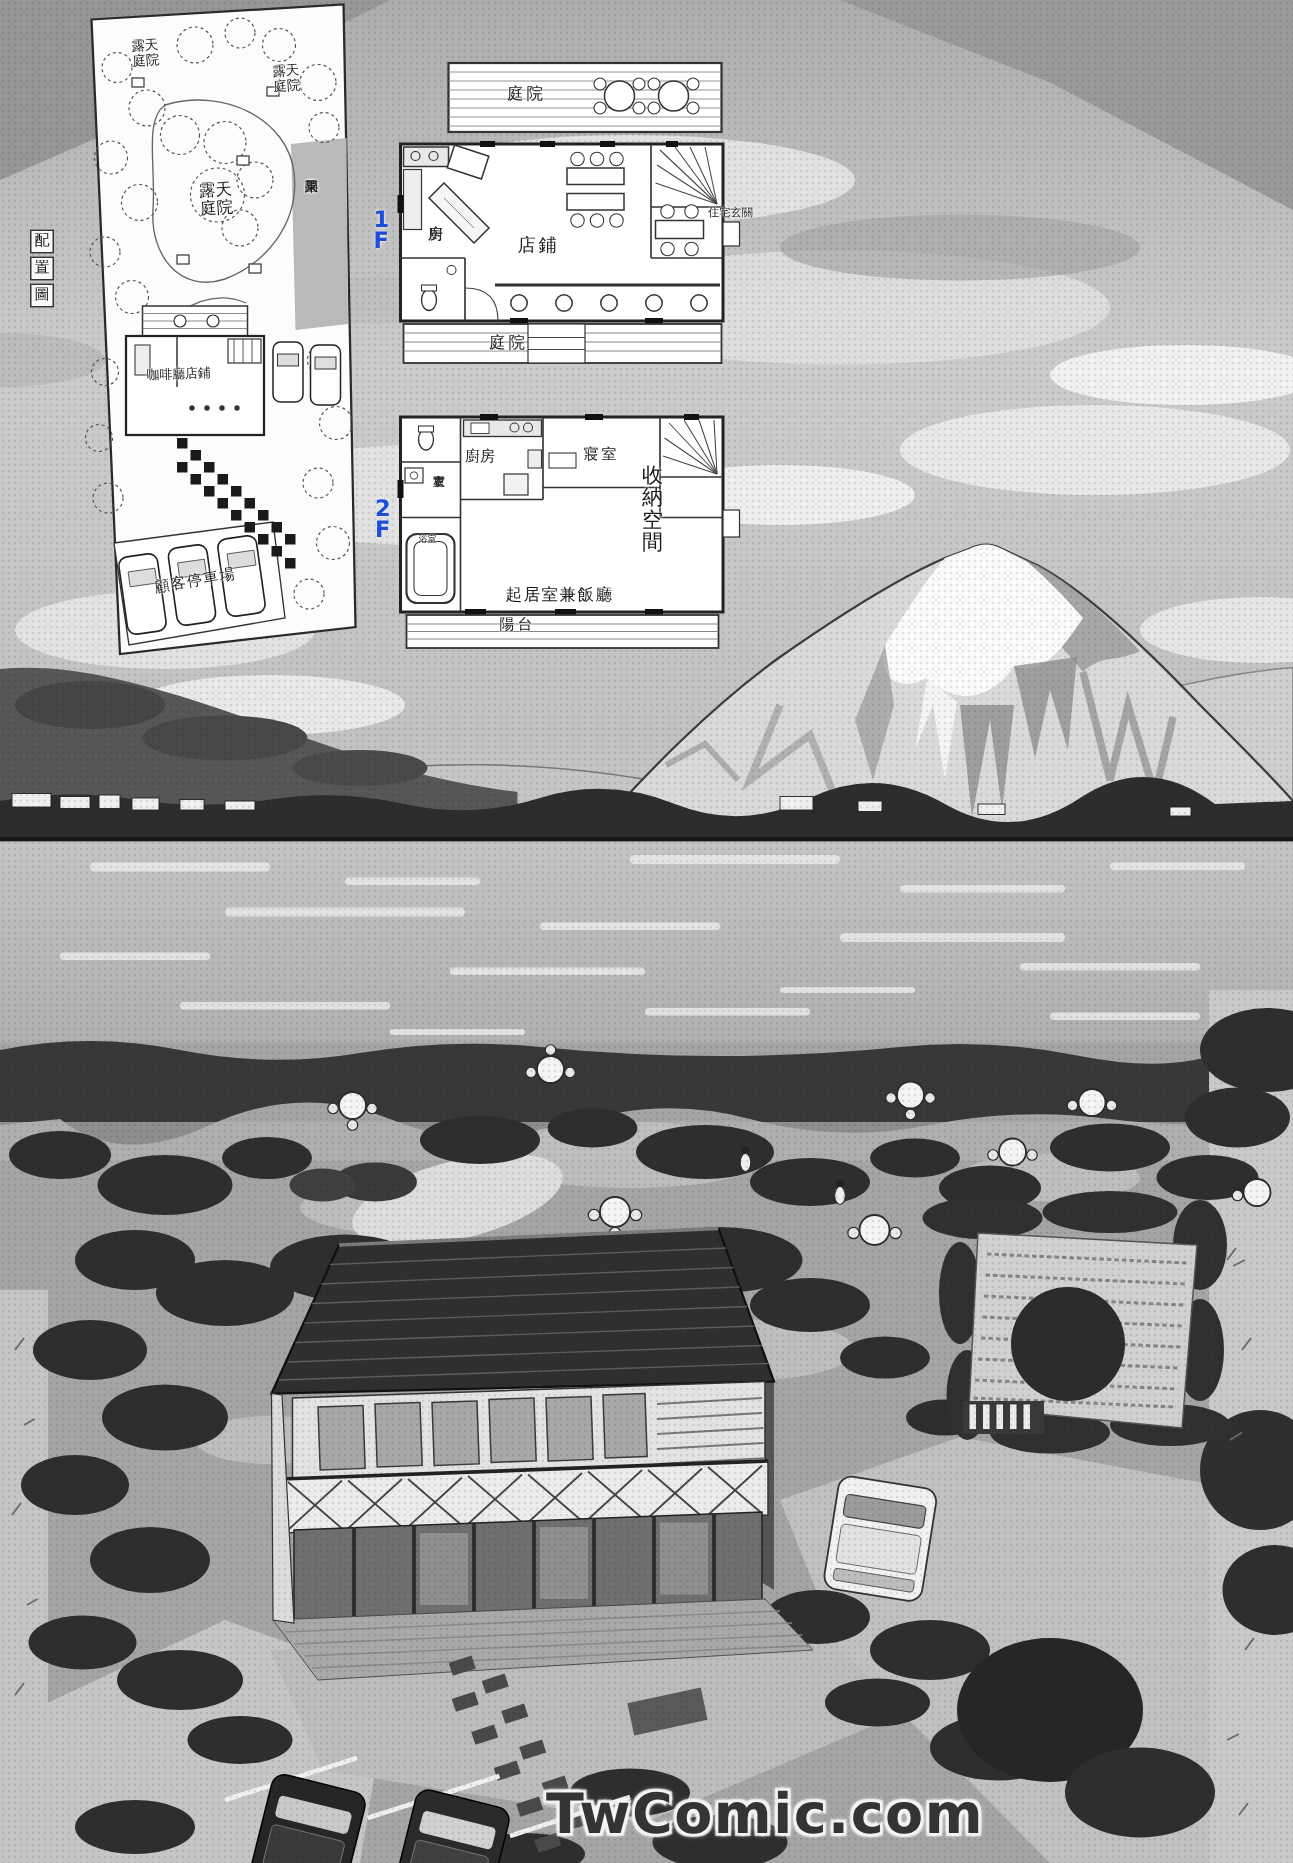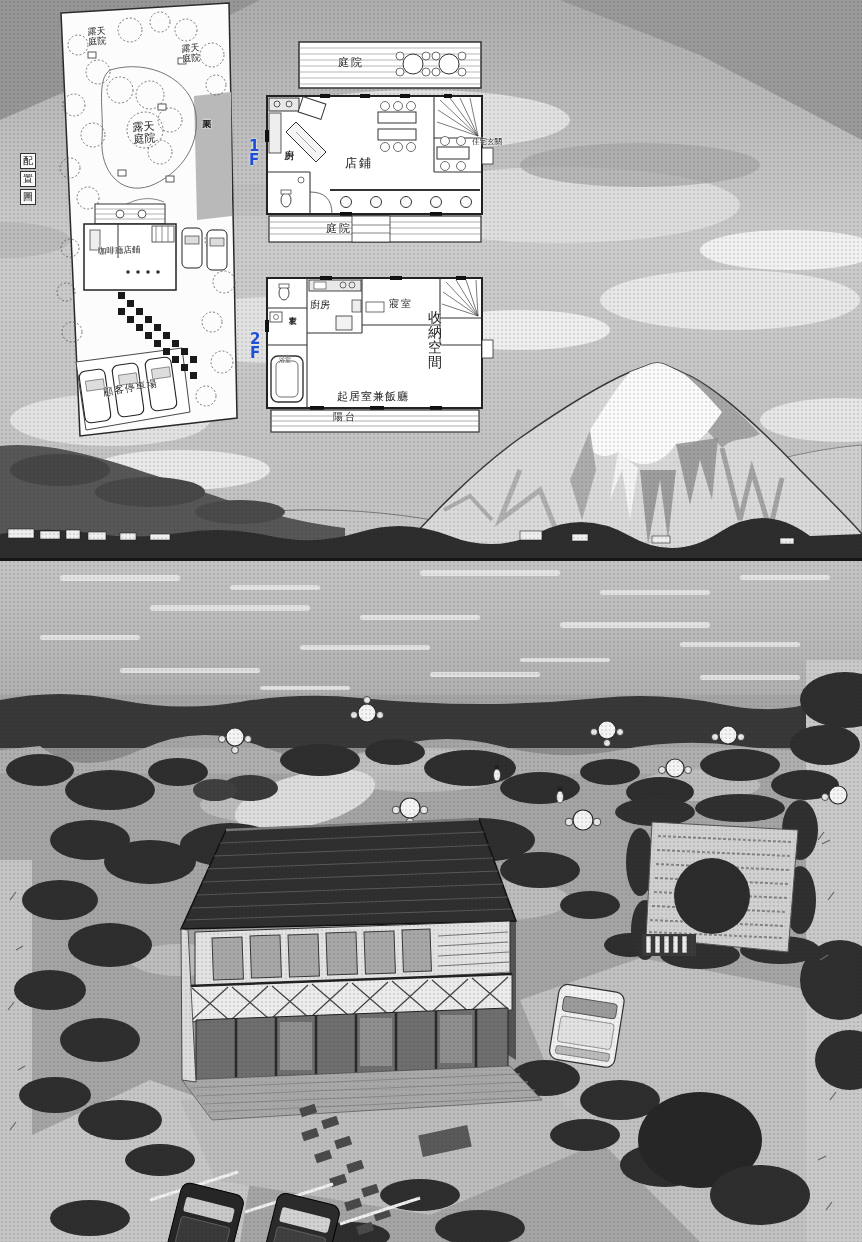--- a/index.html
+++ b/index.html
@@ -714,14 +714,15 @@
 
 <div class="lbl floorTag" style="left:250px;top:332px;">2F</div>
 <div class="lbl" style="left:310px;top:300px;font-size:10px;">廚房</div>
 <div class="lbl" style="left:389px;top:299px;font-size:10px;letter-spacing:2px;text-align:right;">寢室</div>
 <div class="lbl wrap2" style="left:428px;top:310px;width:20px;font-size:14px;">收納空間</div>
 <div class="lbl v" style="left:287px;top:310px;height:40px;font-size:8px;">更衣室</div>
 <div class="lbl" style="left:279px;top:357px;font-size:6px;">浴室</div>
 <div class="lbl" style="left:337px;top:355px;font-size:11px;letter-spacing:1px;margin-top:36px;">起居室兼飯廳</div>
 <div class="lbl" style="left:333px;top:413px;font-size:10px;letter-spacing:2px;font-family:Liberation Mono, monospace;">陽台</div>
 
+<div id="watermark">TwComic.com</div>
 
 </div>
 
 </body></html>

